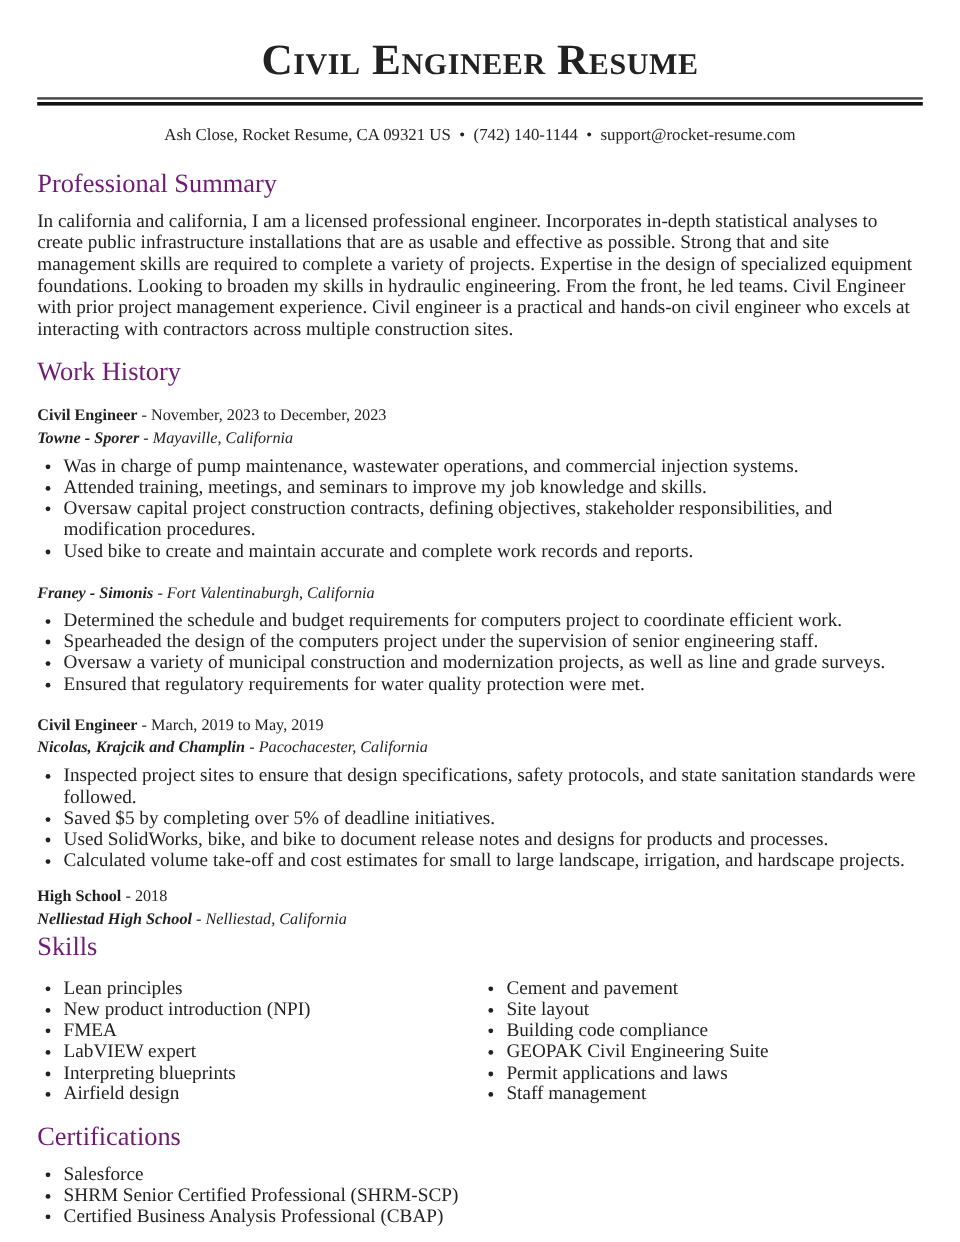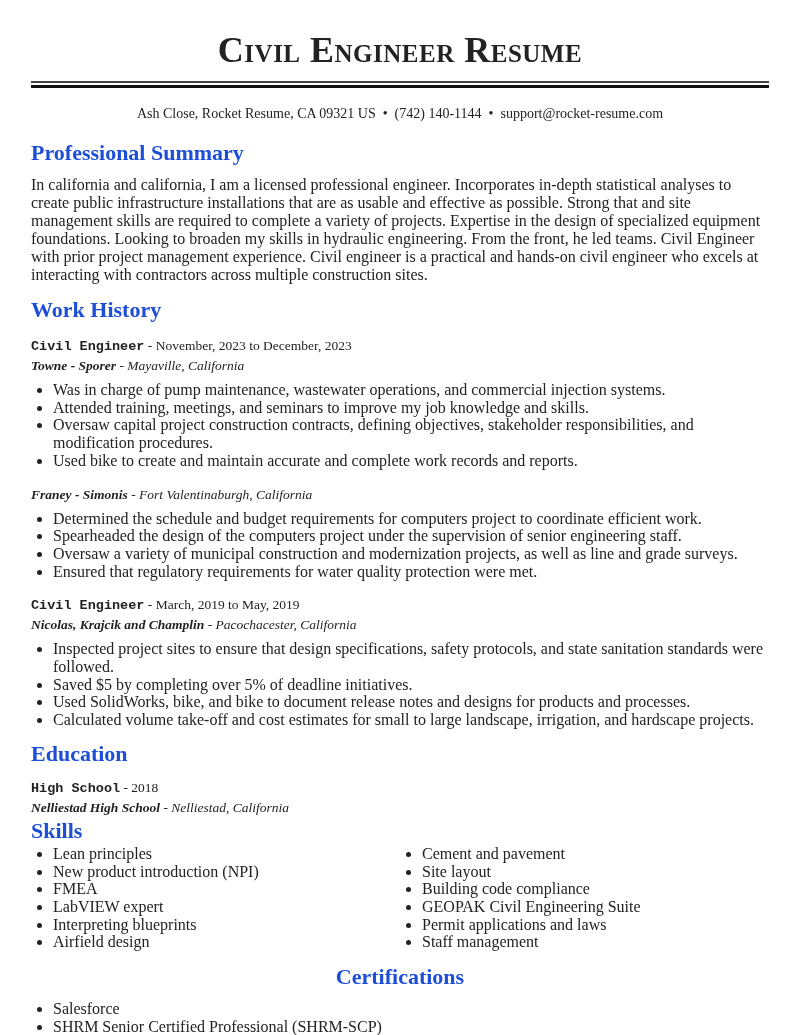--- a/index.html
+++ b/index.html
@@ -14,40 +14,40 @@
     font-size: 36px; font-weight: bold; font-variant: small-caps;
     letter-spacing: 0.5px; line-height: 44px; color: #222;
   }
   .rule-thin { height: 2px; background: #444; margin-top: 9px; }
   .rule-thick { height: 3px; background: #111; margin-top: 2px; }
   .contact {
     text-align: center; font-size: 14px; margin-top: 16px; line-height: 20px; color: #222;
   }
   .contact .sep { margin: 0 7px; }
   h2 {
-    font-weight: bold; font-size: 22px; margin: 0; color: #1d4ed8; line-height: 28px;
+    font-weight: normal; font-size: 22px; margin: 0; color: #701a75; line-height: 28px;
   }
   .summary-h { margin-top: 15px; }
   .summary {
     font-size: 16px; line-height: 18px; margin: 9px 0 0 0; color: #222;
   }
   .work-h { margin-top: 12px; }
   .job { margin-top: 12px; }
   .job:first-of-type { margin-top: 13px; }
   .line1, .line2 { font-size: 13.5px; line-height: 19px; }
-  .line1 b { font-weight: bold; font-family: Liberation Mono, monospace; }
+  .line1 b { font-weight: bold; }
   .line2 { font-style: italic; }
   .line2 b { font-weight: bold; }
   ul { margin: 6px 0 0 0; padding-left: 22px; }
   li { font-size: 16px; line-height: 17.7px; }
   .edu-h { margin-top: 11px; }
   .skills-h { }
-  .skills { display: flex; margin-top: 0; }
+  .skills { display: flex; margin-top: 12px; }
   .skills ul { margin: 0; width: 363px; }
-  .cert-h { margin-top: 12px; text-align: center; }
+  .cert-h { margin-top: 12px; }
 </style>
 </head>
 <body>
 
 <div class="page">
   <h1 class="title">Civil Engineer Resume</h1>
   <div class="rule-thin"></div>
   <div class="rule-thick"></div>
   <div class="contact">
     <span>Ash Close, Rocket Resume, CA 09321 US</span><span class="sep">•</span><span>(742) 140-1144</span><span class="sep">•</span><span>support@rocket-resume.com</span>
@@ -83,21 +83,20 @@
     <div class="line1"><b>Civil Engineer</b><span> - March, 2019 to May, 2019</span></div>
     <div class="line2"><b>Nicolas, Krajcik and Champlin</b><span> - Pacochacester, California</span></div>
     <ul>
       <li>Inspected project sites to ensure that design specifications, safety protocols, and state sanitation standards were followed.</li>
       <li>Saved $5 by completing over 5% of deadline initiatives.</li>
       <li>Used SolidWorks, bike, and bike to document release notes and designs for products and processes.</li>
       <li>Calculated volume take-off and cost estimates for small to large landscape, irrigation, and hardscape projects.</li>
     </ul>
   </div>
 
-  <h2 class="edu-h">Education</h2>
   <div class="job" style="margin-top:10px">
     <div class="line1"><b>High School</b><span> - 2018</span></div>
     <div class="line2"><b>Nelliestad High School</b><span> - Nelliestad, California</span></div>
   </div>
 
   <h2 class="skills-h">Skills</h2>
   <div class="skills">
     <ul>
       <li>Lean principles</li>
       <li>New product introduction (NPI)</li>

